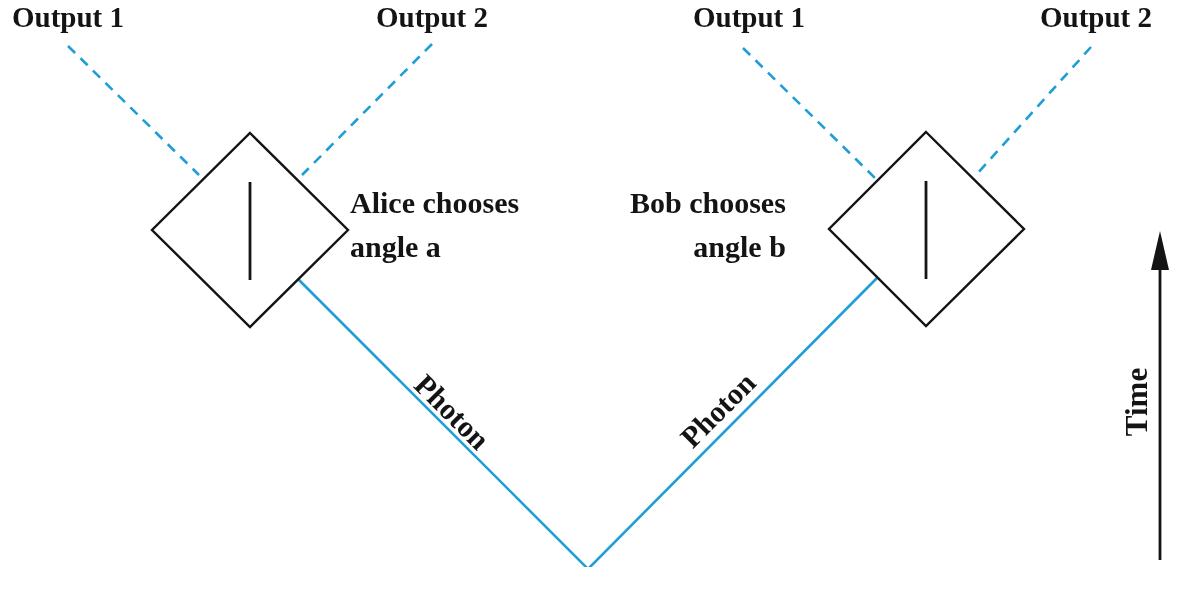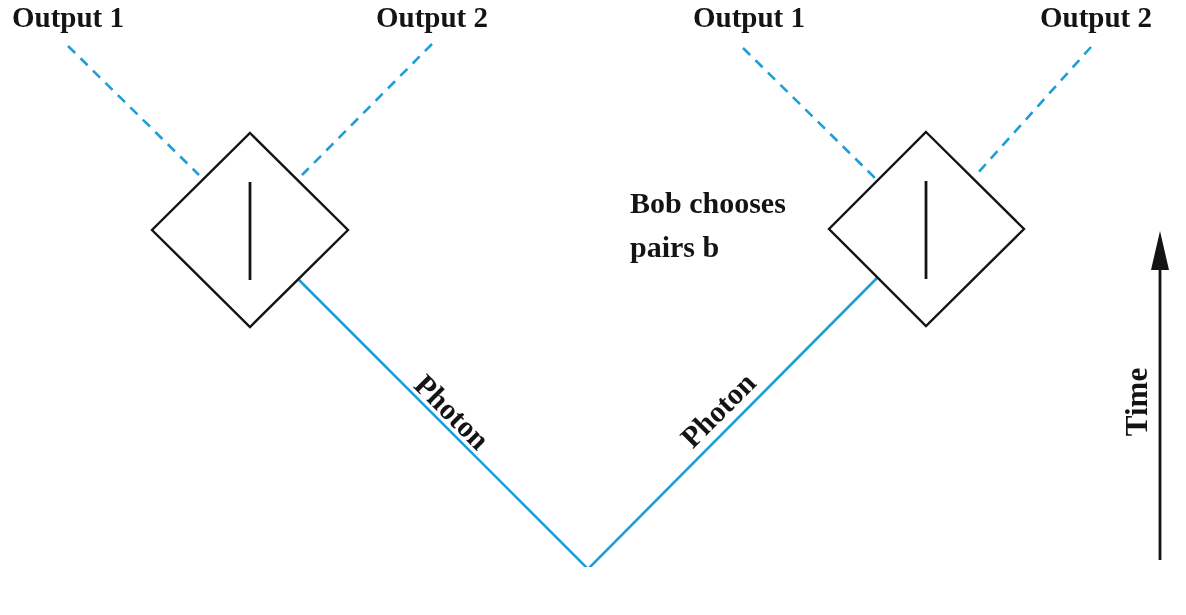--- a/index.html
+++ b/index.html
@@ -111,24 +111,28 @@
   </svg>
 
   <div class="lbl output-lbl" style="left:68px;">Output 1</div>
 
   <div class="lbl output-lbl" style="left:432px;">Output 2</div>
 
   <div class="lbl output-lbl" style="left:749px;">Output 1</div>
 
   <div class="lbl output-lbl" style="left:1096px;">Output 2</div>
 
+  <div class="lbl chooser-lbl" style="left:350px;">
+    <div>Alice chooses</div>
+    <div>angle a</div>
+  </div>
 
-  <div class="lbl chooser-lbl" style="left:630px;">
+  <div class="lbl chooser-lbl" style="left:630px;text-align:right;">
     <div>Bob chooses</div>
-    <div>pairs b</div>
+    <div>angle b</div>
   </div>
 
   <div class="lbl photon-lbl left">Photon</div>
 
   <div class="lbl photon-lbl right">Photon</div>
 
 
   <div class="lbl time-lbl">Time</div>
 
 </div>

